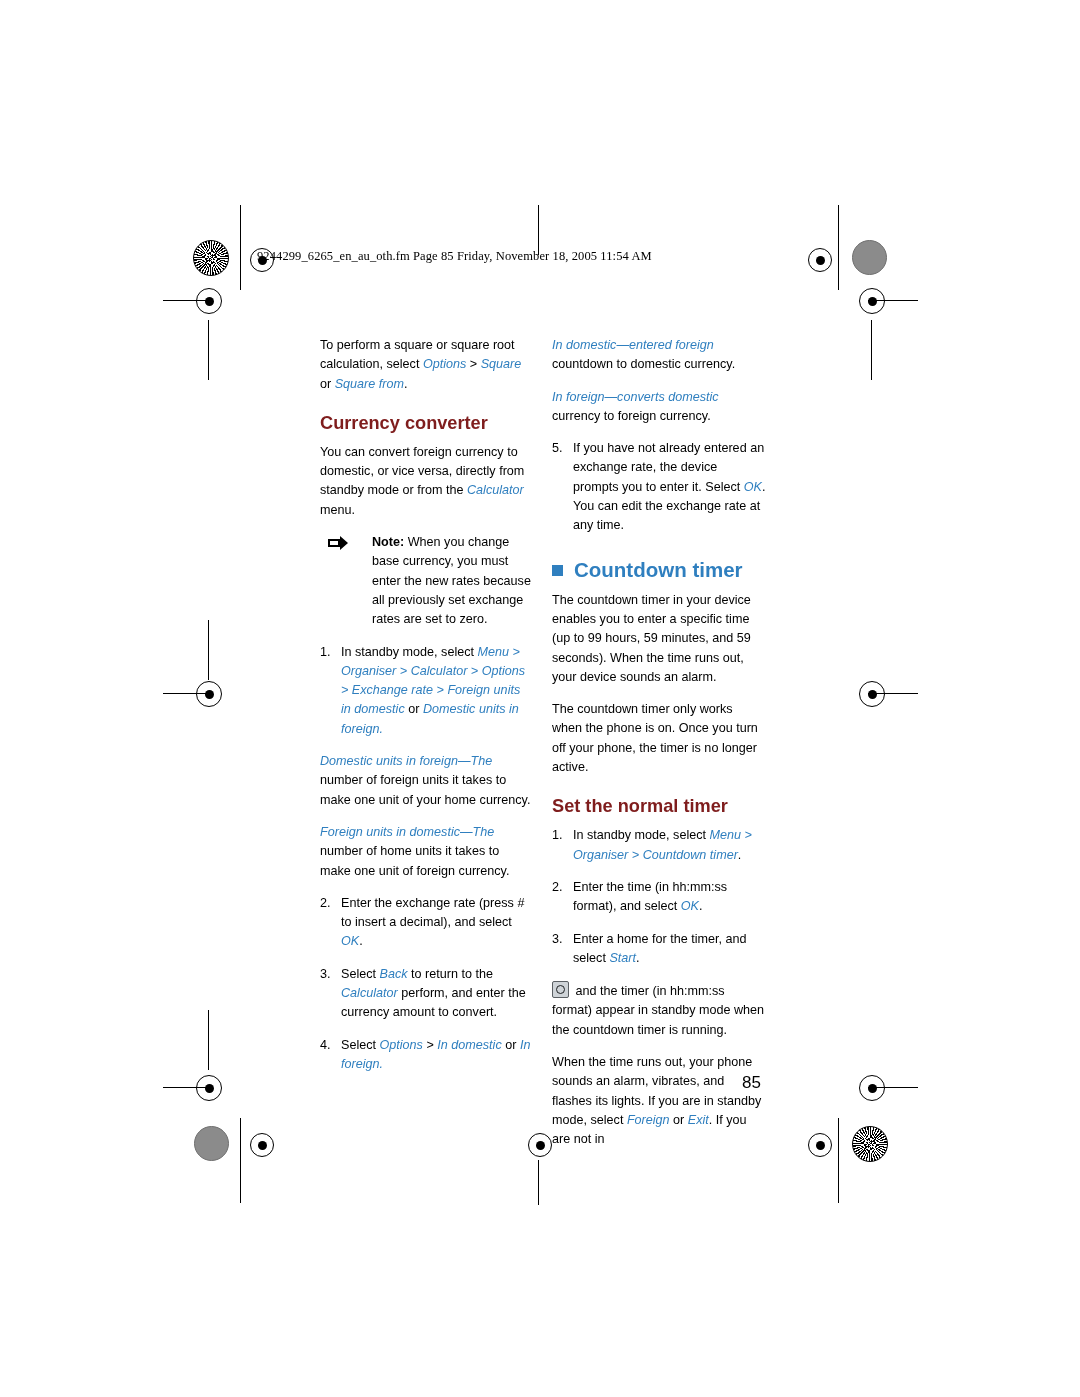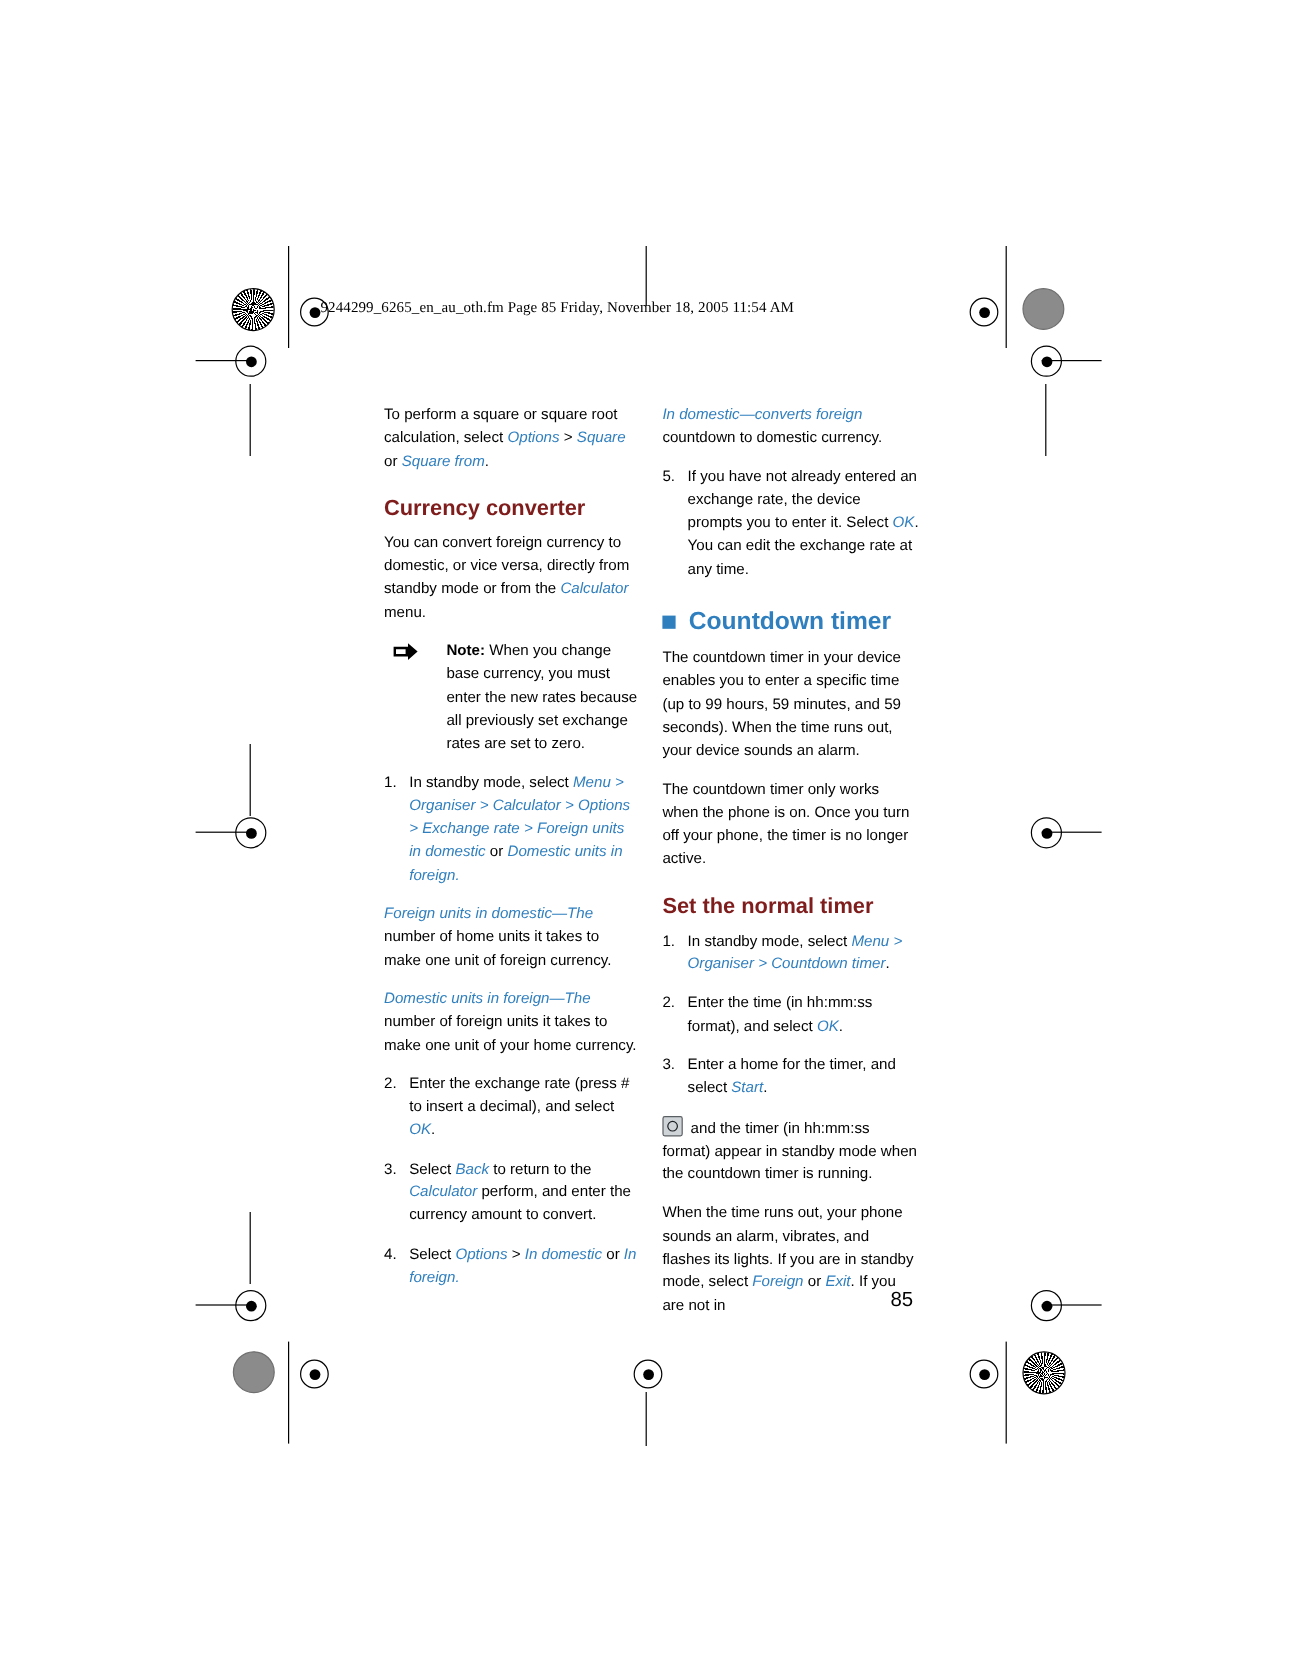--- a/index.html
+++ b/index.html
@@ -56,21 +56,20 @@
   
   .file-header {
     position: absolute;
     left: 257px;
     top: 249px;
     font-size: 12.5px;
     letter-spacing: 0.1px;
     font-family: "Liberation Serif", serif;
     color: #000;
     white-space: nowrap;
-    margin-left: 10px;
   }
 
   
   .col {
     position: absolute;
     top: 336px;
     width: 212px;
     font-size: 12.6px;
     line-height: 19.3px;
   }
@@ -241,45 +240,46 @@
       </svg>
     </span>
     <span style="font-weight:bold">Note:</span><span> When you change base currency, you must enter the new rates because all previously set exchange rates are set to zero.</span>
   </div>
 
   <div class="step">
     <span class="num">1.</span>
     <span>In standby mode, select </span><span class="lnk">Menu &gt; Organiser &gt; Calculator &gt; Options &gt; Exchange rate &gt; Foreign units in domestic</span><span> or </span><span class="lnk">Domestic units in foreign</span><span class="lnk">.</span>
   </div>
 
+  <p><span class="lnk">Domestic units in foreign</span><span class="lnk">—The</span><span> number of foreign units it takes to make one unit of your home currency.</span></p>
+
   <p><span class="lnk">Foreign units in domestic</span><span class="lnk">—The</span><span> number of home units it takes to make one unit of foreign currency.</span></p>
-
-  <p><span class="lnk">Domestic units in foreign</span><span class="lnk">—The</span><span> number of foreign units it takes to make one unit of your home currency.</span></p>
 
   <div class="step">
     <span class="num">2.</span>
     <span>Enter the exchange rate (press # to insert a decimal), and select </span><span class="lnk">OK</span><span>.</span>
   </div>
 
   <div class="step">
     <span class="num">3.</span>
     <span>Select </span><span class="lnk">Back</span><span> to return to the </span><span class="lnk">Calculator</span><span> perform, and enter the currency amount to convert.</span>
   </div>
 
   <div class="step">
     <span class="num">4.</span>
     <span>Select </span><span class="lnk">Options</span><span> &gt; </span><span class="lnk">In domestic</span><span> or </span><span class="lnk">In foreign</span><span class="lnk">.</span>
   </div>
 
 </div>
 
 <div class="col col-right">
 
-  <p><span class="lnk">In domestic</span><span class="lnk">—converts foreign</span><span> countdown to domestic currency.</span></p>
-
+  <p><span class="lnk">In domestic</span><span class="lnk">—entered foreign</span><span> countdown to domestic currency.</span></p>
+
+  <p><span class="lnk">In foreign</span><span class="lnk">—converts domestic</span><span> currency to foreign currency.</span></p>
 
   <div class="step">
     <span class="num">5.</span>
     <span>If you have not already entered an exchange rate, the device prompts you to enter it. Select </span><span class="lnk">OK</span><span>. You can edit the exchange rate at any time.</span>
   </div>
 
   <h1 class="section">
     <span class="bullet"></span>
     <span>Countdown timer</span>
   </h1>

